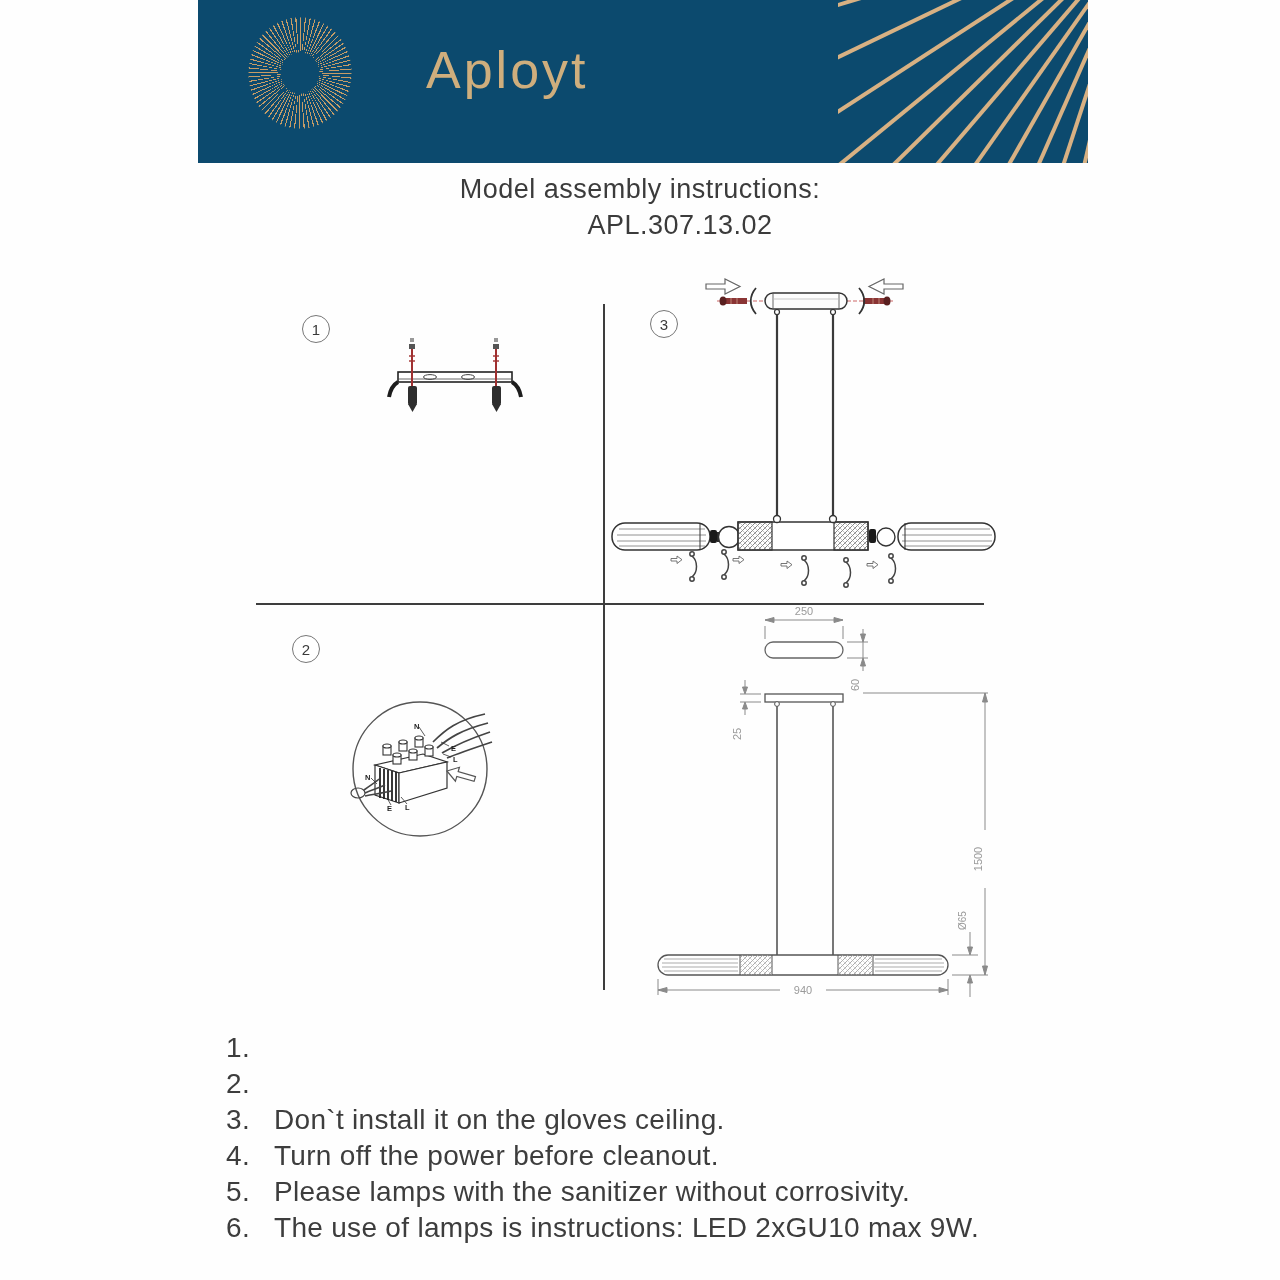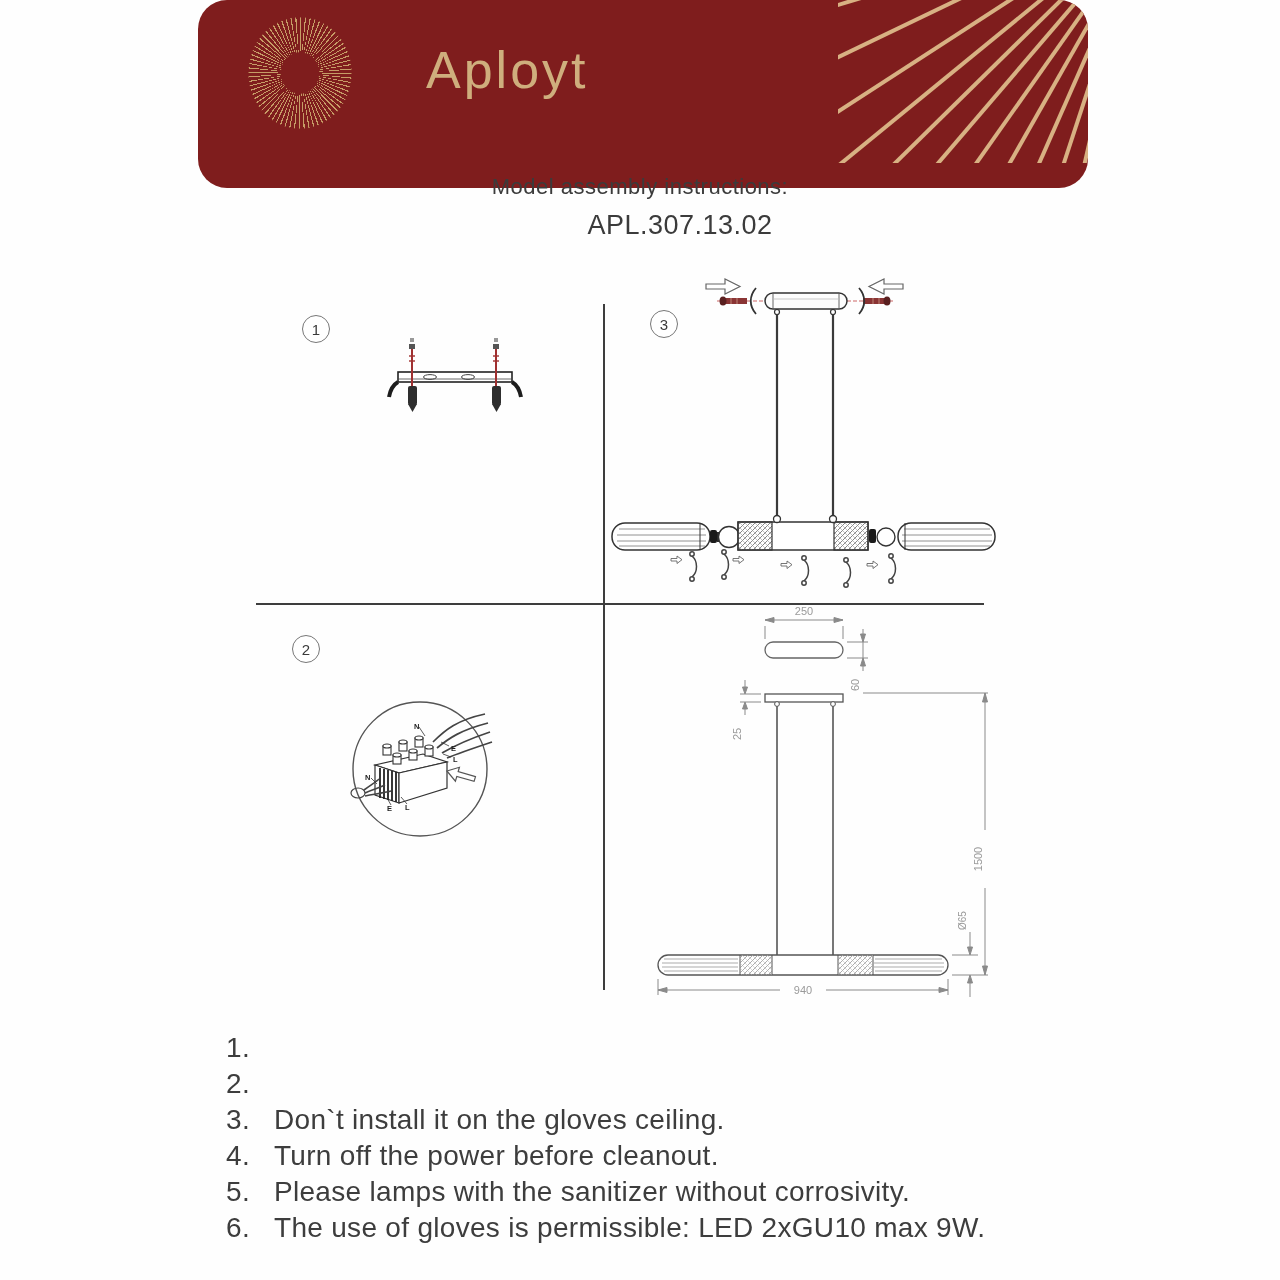--- a/index.html
+++ b/index.html
@@ -1,28 +1,28 @@
 <!DOCTYPE html>
 <html><head>
 <meta charset="utf-8">
 <style>
   html,body{margin:0;padding:0;background:#ffffff;}
   .page{position:relative;width:1280px;height:1280px;background:#fefefe;overflow:hidden;
         font-family:"Liberation Sans",sans-serif;}
   
-  .banner{position:absolute;left:198px;top:0;width:890px;height:188px;background:#7f1d1d;overflow:hidden;border-radius:29px;}
+  .banner{position:absolute;left:198px;top:0;width:890px;height:163px;background:#0c4a6e;overflow:hidden;}
   .starburst{position:absolute;left:40px;top:6px;width:124px;height:134px;border-radius:50%;
      background:repeating-conic-gradient(#c69c66 0deg 1.3deg, transparent 1.3deg 5deg);
      -webkit-mask:radial-gradient(closest-side,transparent 0 30%,#000 32% 82%,transparent 84%);
      mask:radial-gradient(closest-side,transparent 0 30%,#000 32% 82%,transparent 84%);}
   .brand{position:absolute;left:228px;top:40px;color:#cfae7d;font-size:52px;letter-spacing:3px;
      font-family:"Liberation Sans",sans-serif;font-weight:400;}
   .rays{position:absolute;right:0;top:0;}
   
-  .title1{position:absolute;left:0;top:174px;width:1280px;text-align:center;font-size:22px;color:#3b3b3b;letter-spacing:.5px;}
+  .title1{position:absolute;left:0;top:174px;width:1280px;text-align:center;font-size:27px;color:#3b3b3b;letter-spacing:.5px;}
   .title2{position:absolute;left:0;top:210px;width:1280px;text-align:center;font-size:27px;color:#3b3b3b;letter-spacing:.5px;padding-left:40px;}
   
   .div-v{position:absolute;left:603px;top:304px;width:2px;height:686px;background:#3d3d3d;}
   .div-h{position:absolute;left:256px;top:603px;width:728px;height:2px;background:#3d3d3d;}
   
   .step-circle{position:absolute;width:26px;height:26px;border:1.7px solid #777;border-radius:50%;
      color:#3a3a3a;font-size:15px;display:flex;align-items:center;justify-content:center;background:#fff;}
   .sc1{left:302px;top:315px;} .sc3{left:650px;top:310px;} .sc2{left:292px;top:635px;}
   
   .svg-abs{position:absolute;}
@@ -371,17 +371,17 @@
     <div class="instr-row">
       <span class="instr-num">4.</span>
       <span class="instr-text">Turn off the power before cleanout.</span>
     </div>
     <div class="instr-row">
       <span class="instr-num">5.</span>
       <span class="instr-text">Please lamps with the sanitizer without corrosivity.</span>
     </div>
     <div class="instr-row">
       <span class="instr-num">6.</span>
-      <span class="instr-text">The use of gloves is permissible: LED 2xGU10 max 9W.</span>
+      <span class="instr-text">The use of lamps is instructions: LED 2xGU10 max 9W.</span>
     </div>
   </div>
 
 </div>
 
 </body></html>

